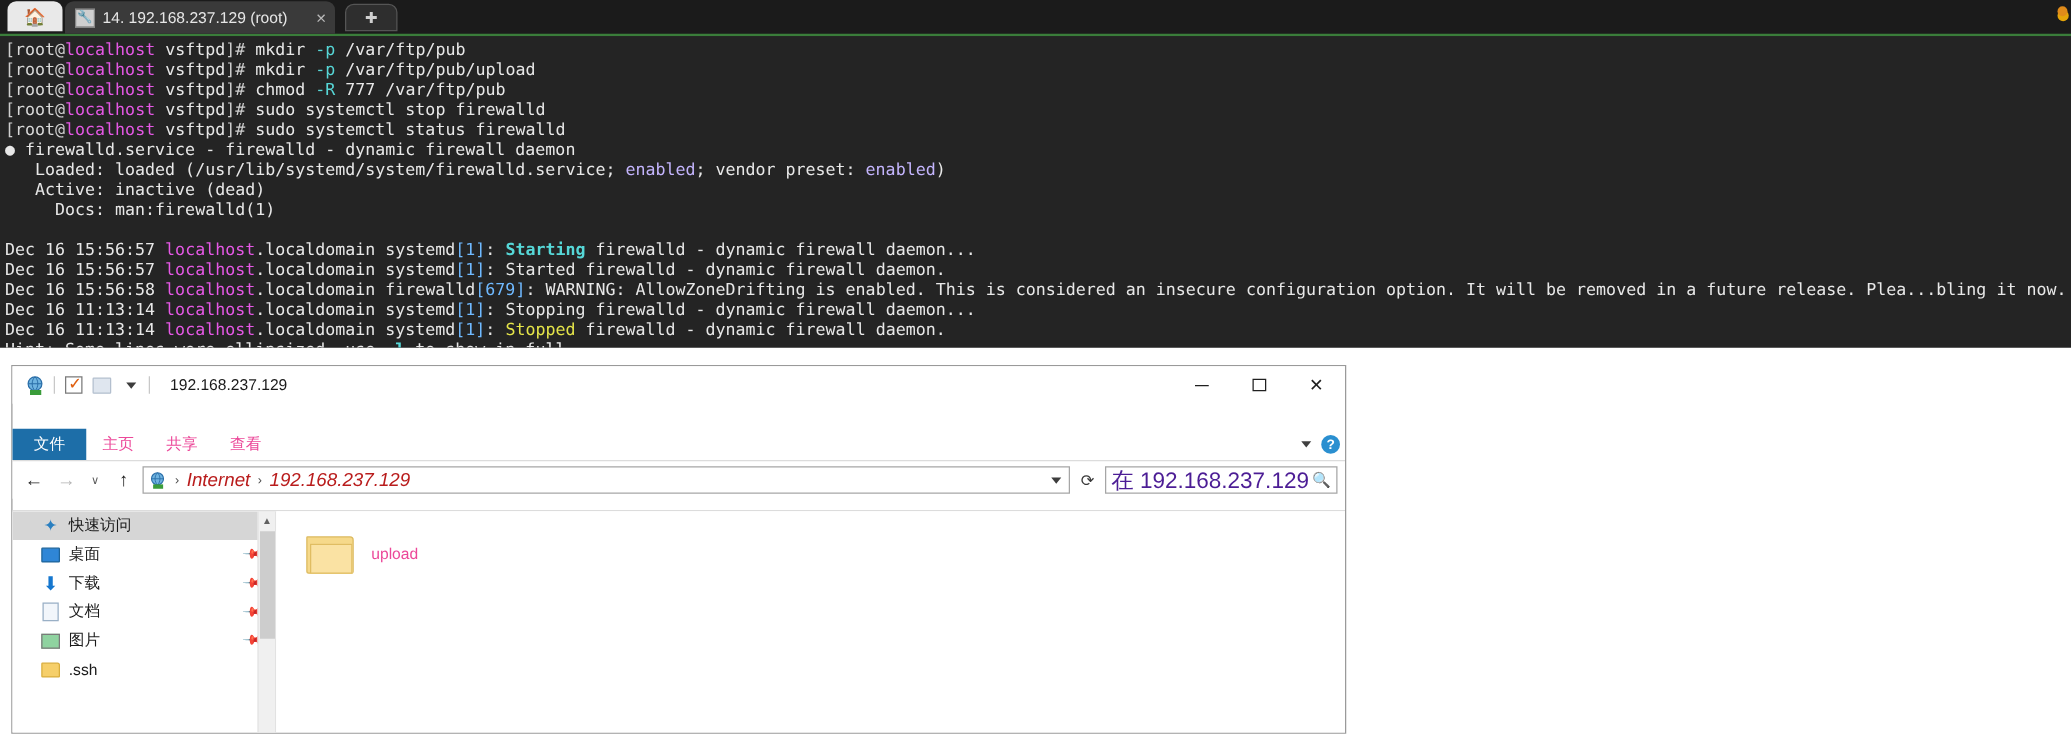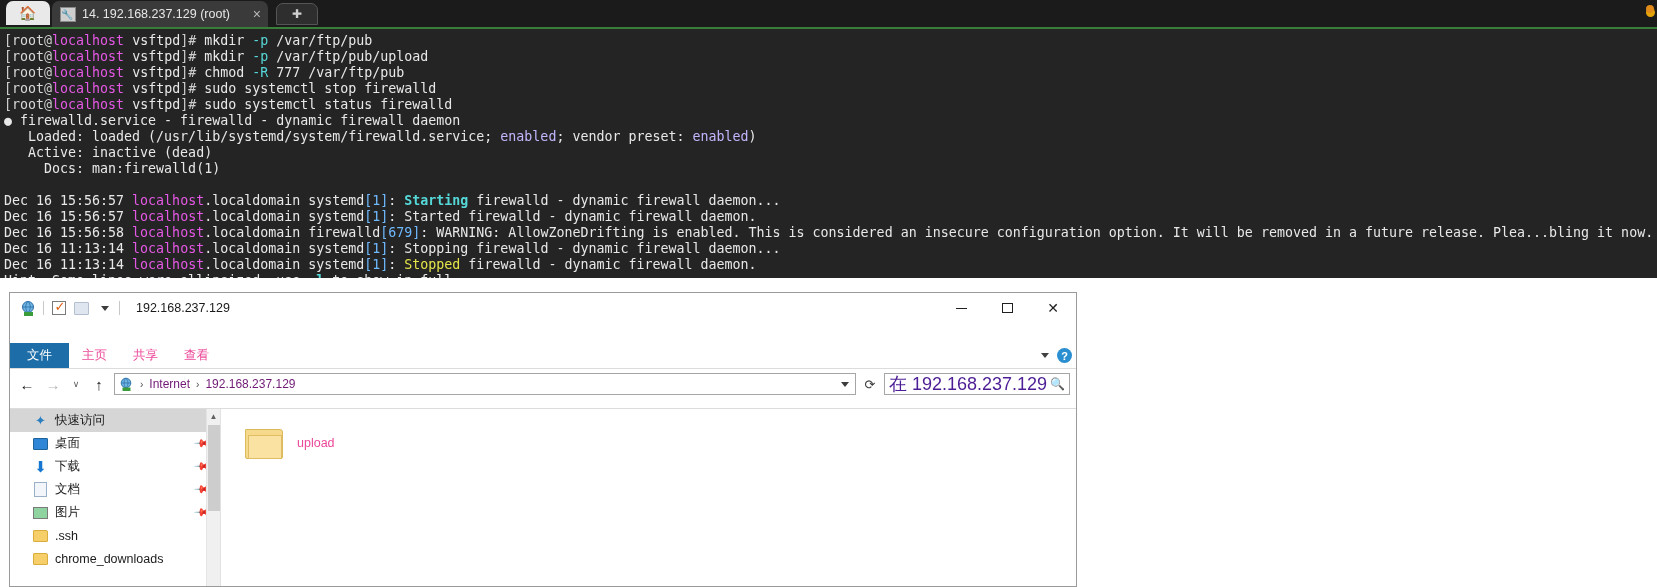--- a/index.html
+++ b/index.html
@@ -270,21 +270,21 @@
     height: 22px;
     border: 1px solid #a6a6a6;
     background: #fff;
     display: flex;
     align-items: center;
     padding: 0 2px 0 4px;
     box-sizing: border-box;
     gap: 3px;
   }
   .addr-globe { width: 15px; height: 15px; position: relative; }
-  .crumb { font-size: 12px; color: #701a75; }
+  .crumb { font-size: 15px; color: #b91c1c; font-style: italic; }
   .crumb-sep {
     color: #4d4d4d;
     font-size: 10px;
     padding: 0 3px;
   }
   .addr-spacer { flex: 1; }
   .addr-chev {
     width: 16px; height: 20px;
     display: flex; align-items: center; justify-content: center;
   }
@@ -597,26 +597,20 @@
             </span>
             <span>图片</span>
             <span class="pin">📌</span>
           </div>
           <div class="nav-item">
             <span class="ni-icon">
               <span class="ic-folder"></span>
             </span>
             <span>.ssh</span>
           </div>
-          <div class="nav-item">
-            <span class="ni-icon">
-              <span class="ic-folder"></span>
-            </span>
-            <span>chrome_downloads</span>
-          </div>
         </div>
       <div id="nav-scrollbar">
         <div class="sb-arrow">▲</div>
         <div class="sb-thumb"></div>
       </div>
     </div>
 
     <div id="content-pane">
       <div id="file-list">
           <div class="file-item">

